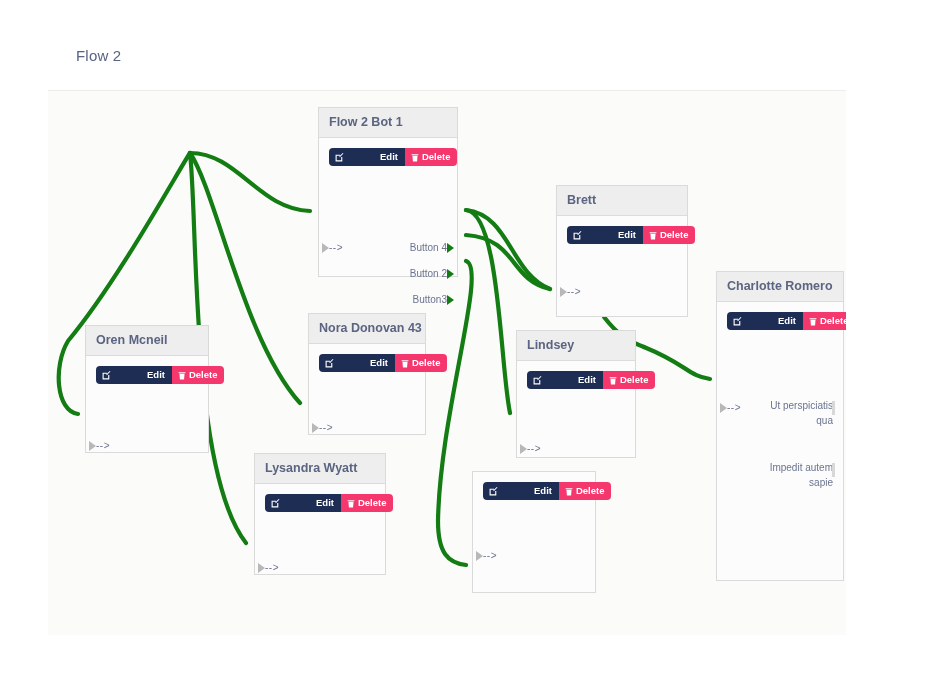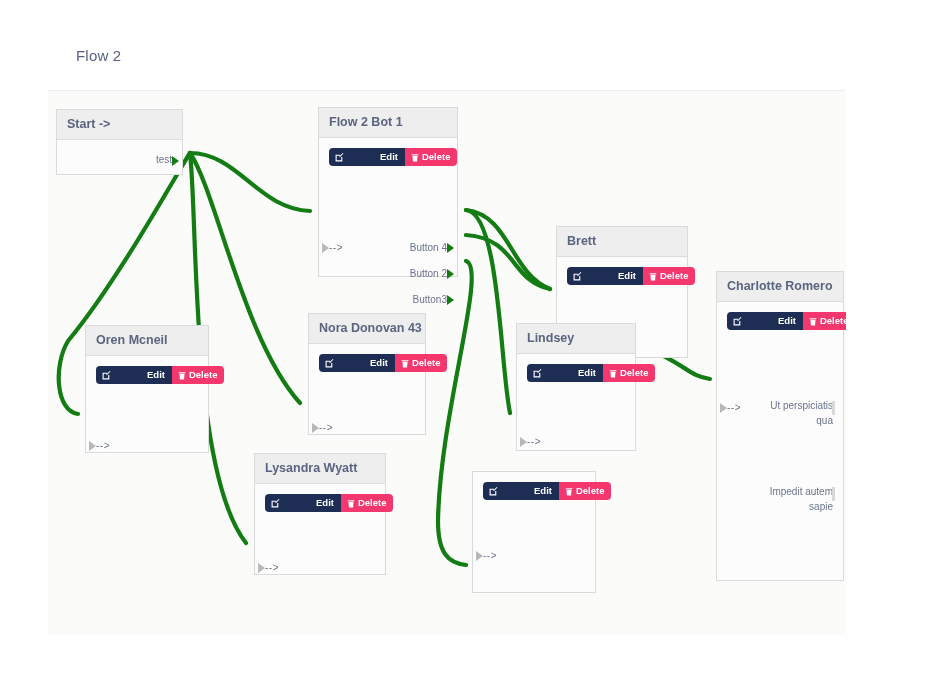--- a/index.html
+++ b/index.html
@@ -159,22 +159,22 @@
     background: #d8d8d8;
     right: -2px;
   }
 
   
   .nd-start       { left: 8px;   top: 18px;  width: 127px; height: 66px; }
   .nd-bot1        { left: 270px; top: 16px;   width: 140px; height: 170px; }
   .nd-oren        { left: 37px;  top: 234px; width: 124px; height: 128px; }
   .nd-nora        { left: 260px; top: 222px; width: 118px; height: 122px; }
   .nd-lysandra    { left: 206px; top: 362px; width: 132px; height: 122px; }
-  .nd-brett       { left: 508px; top: 94px;  width: 132px; height: 132px; margin-top: 41px; }
-  .nd-lindsey     { left: 468px; top: 232px; width: 120px; height: 128px; }
+  .nd-brett       { left: 508px; top: 94px;  width: 132px; height: 132px; }
+  .nd-lindsey     { left: 468px; top: 239px; width: 120px; height: 128px; }
   .nd-jasper      { left: 424px; top: 380px; width: 124px; height: 122px; }
   .nd-charlotte   { left: 668px; top: 180px; width: 128px; height: 310px; }
 </style>
 </head>
 <body>
 
 <div id="page">
 
   <div class="header-card">
     <div class="header-title">Flow 2</div>
@@ -197,29 +197,20 @@
       <path class="link" d="M 418 144 C 470 148, 460 188, 502 198"></path>
 
       <path class="link" d="M 418 170 C 440 176, 392 320, 390 430 C 390 462, 400 472, 418 474"></path>
 
       <path class="link" d="M 418 119 C 462 124, 462 182, 502 198"></path>
 
       <path class="link" d="M 556 226 C 570 244, 580 250, 596 256"></path>
       <path class="link" d="M 596 256 C 640 274, 640 285, 662 288"></path>
     </svg>
 
-    <div class="node nd-start">
-      <div class="node-title">Start -&gt;</div>
-      <div class="node-body">
-        <div class="port-row port-out" style="top:14px;">
-          <span>test</span>
-          <span class="port-marker outp" style="top:2px;"></span>
-        </div>
-      </div>
-    </div>
 
     <div class="node nd-bot1">
       <div class="node-title">Flow 2 Bot 1</div>
       <div class="node-body">
         <div class="btn-group">
           <div class="btn btn-edit">
             <svg width="9" height="9" viewBox="0 0 16 16">
                 <path d="M1 3h8v2H3v8h8V7h2v8H1z" fill="#fff"></path>
                 <path d="M9.5 6.5 15 1l-1.2-1-5.6 5.5-.6 2z" fill="#fff"></path>
               </svg>
@@ -427,21 +418,21 @@
           </div>
         </div>
         <div class="port-row port-in" style="top:100px;">
           <span class="port-marker inp" style="top:1px;"></span>
           <span>--&gt;</span>
         </div>
         <div class="port-row port-out" style="top:96px; width:78px; white-space:normal; line-height:15px;">
           <span>Ut perspiciatis qua</span>
           <span class="port-stub" style="top:3px;"></span>
         </div>
-        <div class="port-row port-out" style="top:158px; width:78px; white-space:normal; line-height:15px;margin-top:24px;">
+        <div class="port-row port-out" style="top:158px; width:78px; white-space:normal; line-height:15px;">
           <span>Impedit autem sapie</span>
           <span class="port-stub" style="top:3px;"></span>
         </div>
       </div>
     </div>
 
   </div>
 </div>
 
 </body></html>

